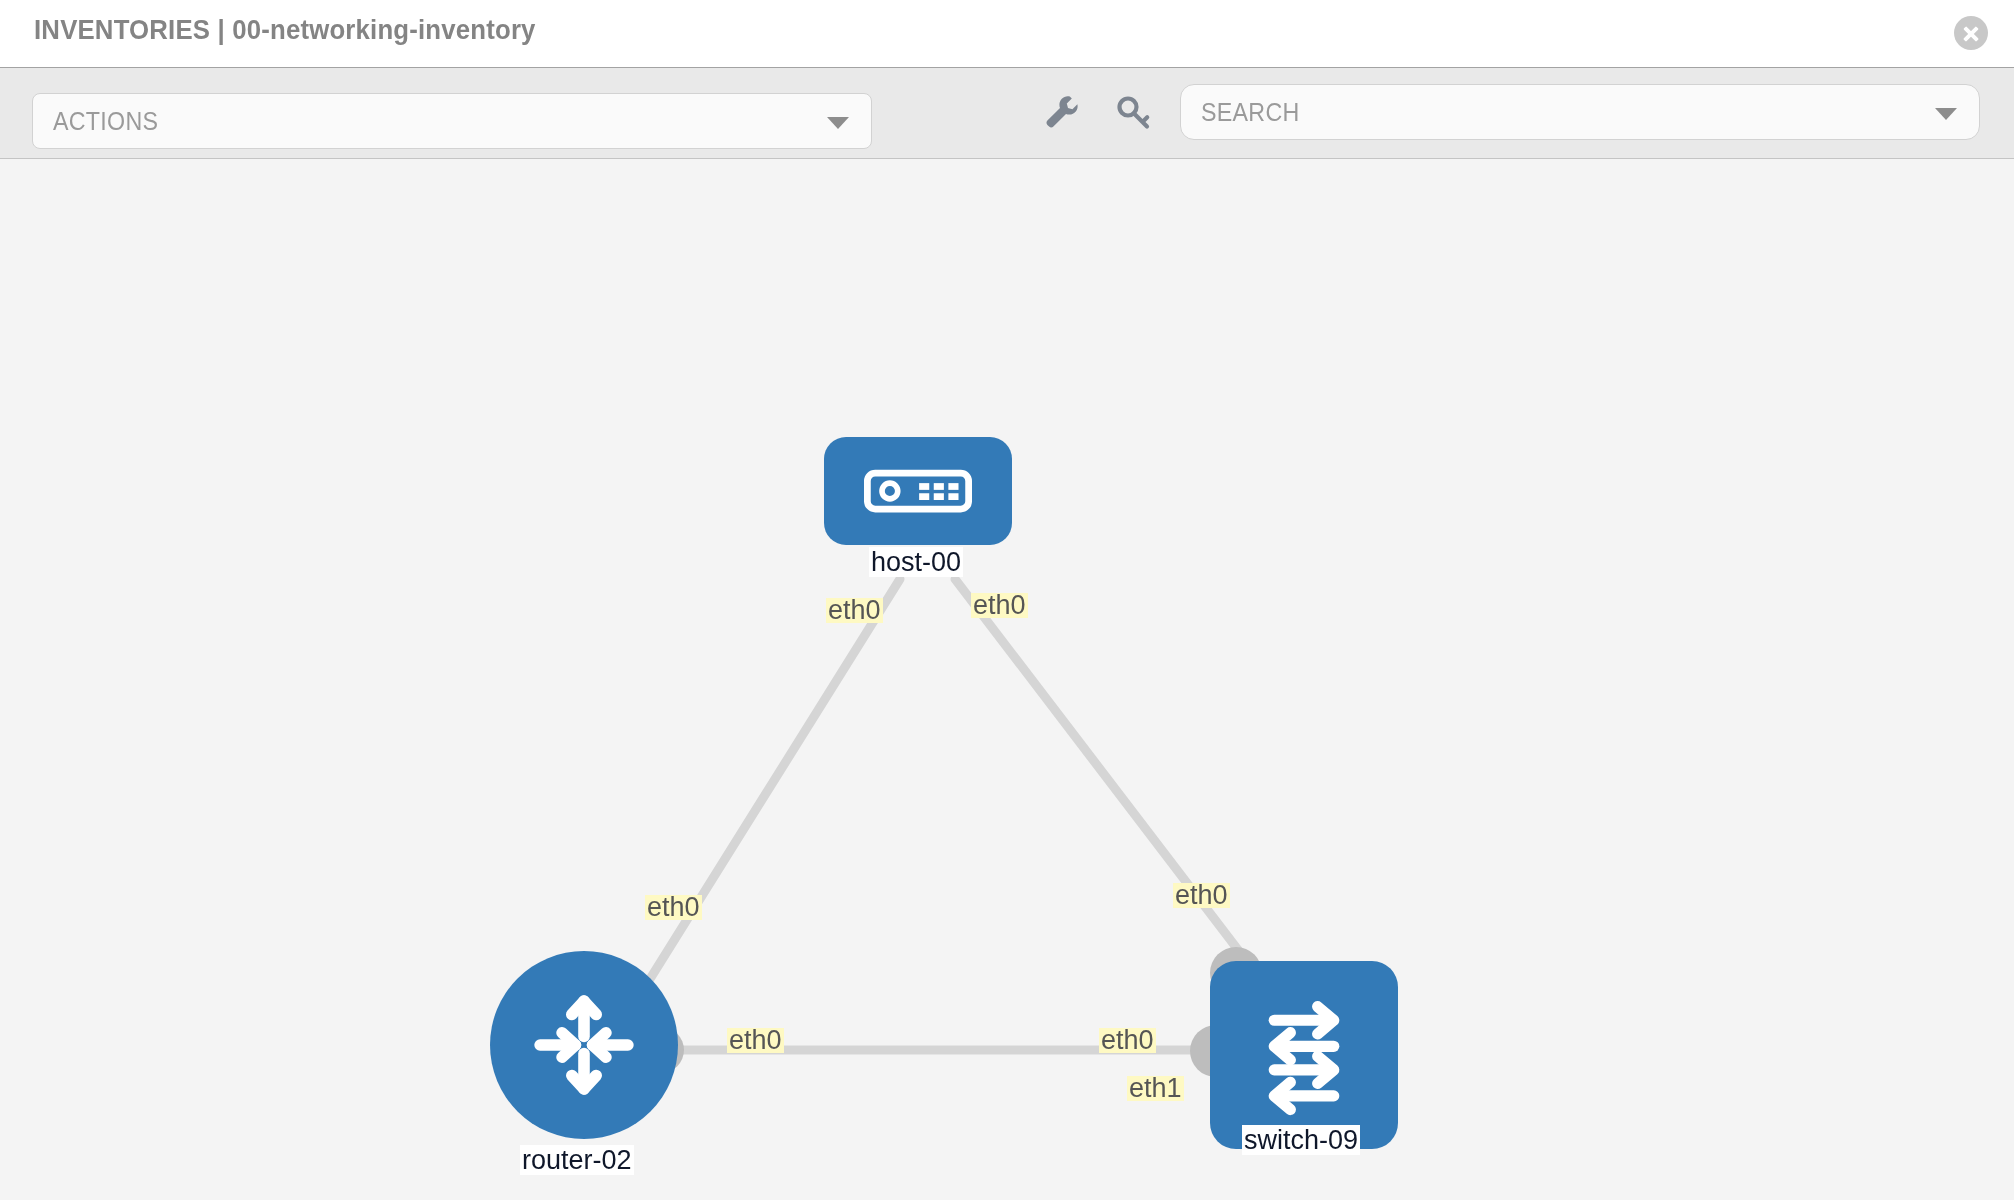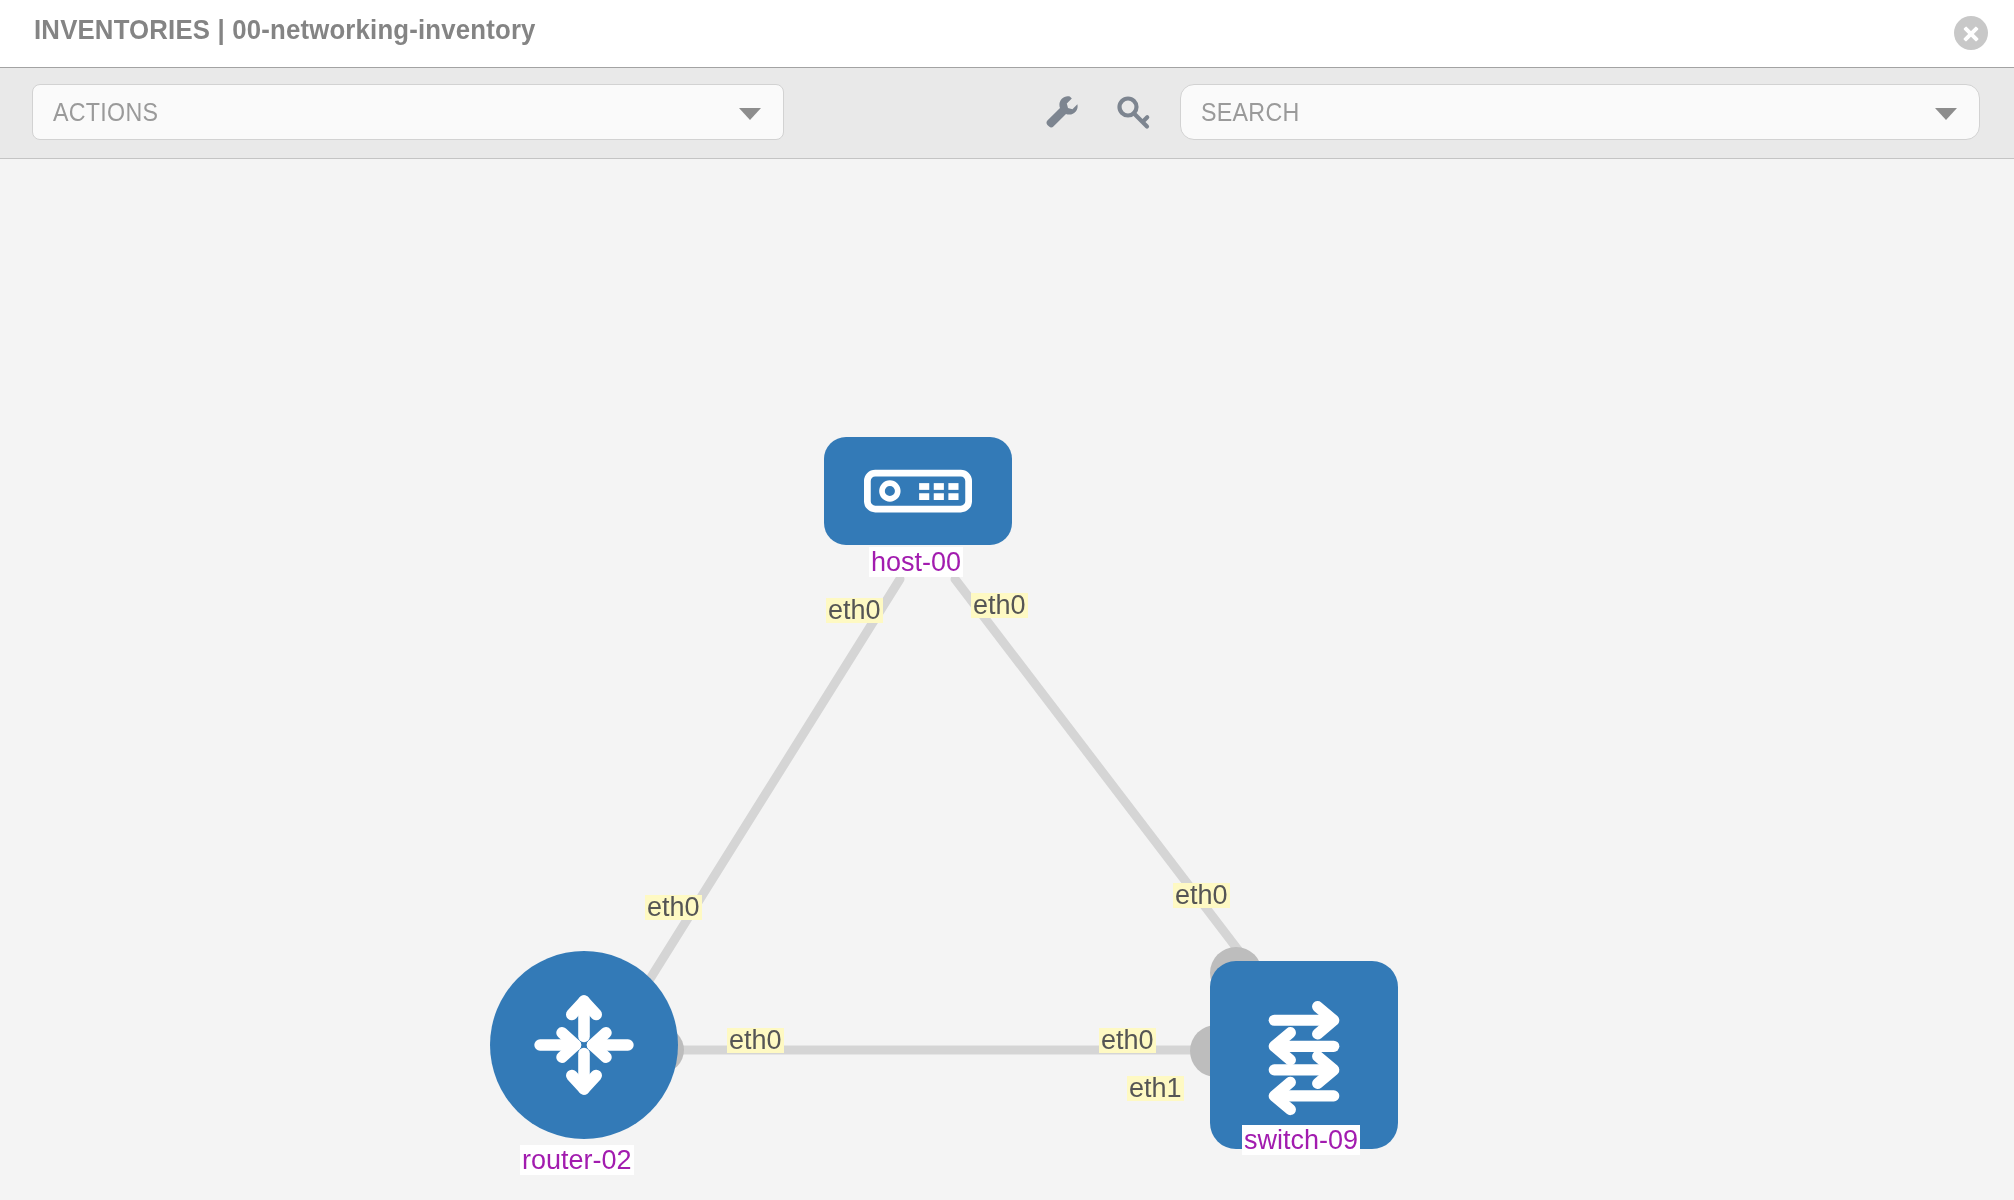--- a/index.html
+++ b/index.html
@@ -72,22 +72,22 @@
     left: 0; top: 68px;
     width: 2014px;
     height: 91px;
     background: #e9e9e9;
     border-bottom: 1px solid #c4c4c4;
     box-sizing: border-box;
   }
   .actions-select {
     position: absolute;
     left: 32px;
-    top: 16px;
-    width: 752px;
+    top: 25px;
+    width: 840px;
     height: 56px;
     background: #fafafa;
     border: 1px solid #d2d2d2;
     border-radius: 8px;
     box-sizing: border-box;
     cursor: pointer;
     padding-left: 40px;
   }
   .actions-select .sel-text {
     position: absolute;
@@ -175,21 +175,21 @@
     justify-content: center;
   }
   .connector {
     position: absolute;
     background: #bdbdbd;
     border-radius: 50%;
   }
   .node-label {
     position: absolute;
     font-size: 27px;
-    color: #a21caf;
+    color: #0f172a;
     background: #ffffff;
     white-space: nowrap;
     padding: 0 2px;
     line-height: 30px;
   }
   .link-label {
     position: absolute;
     font-size: 27px;
     color: #555555;
     background: #fef9c3;

